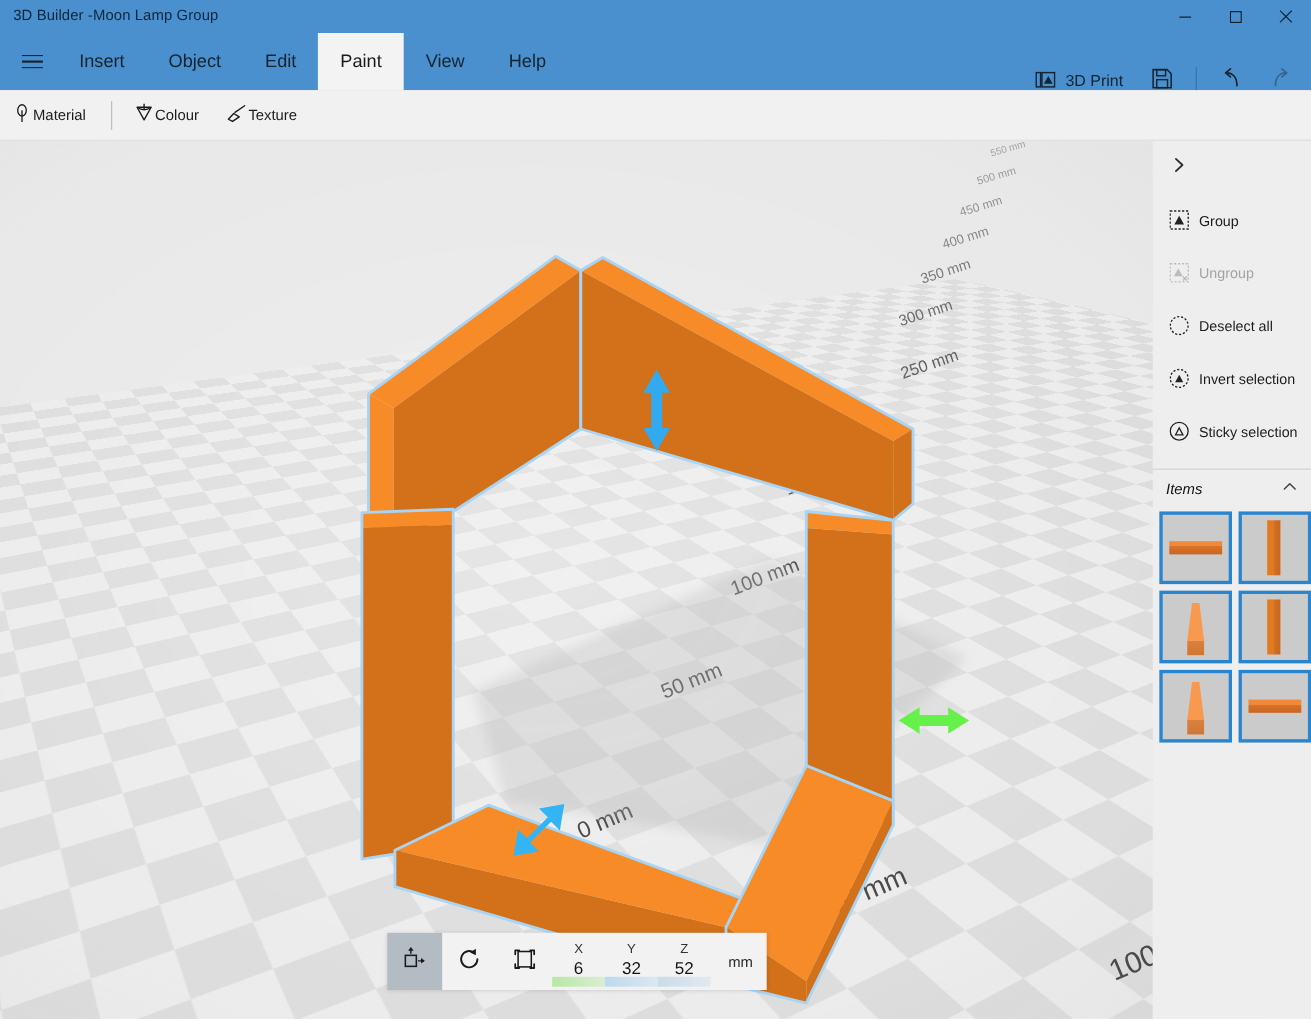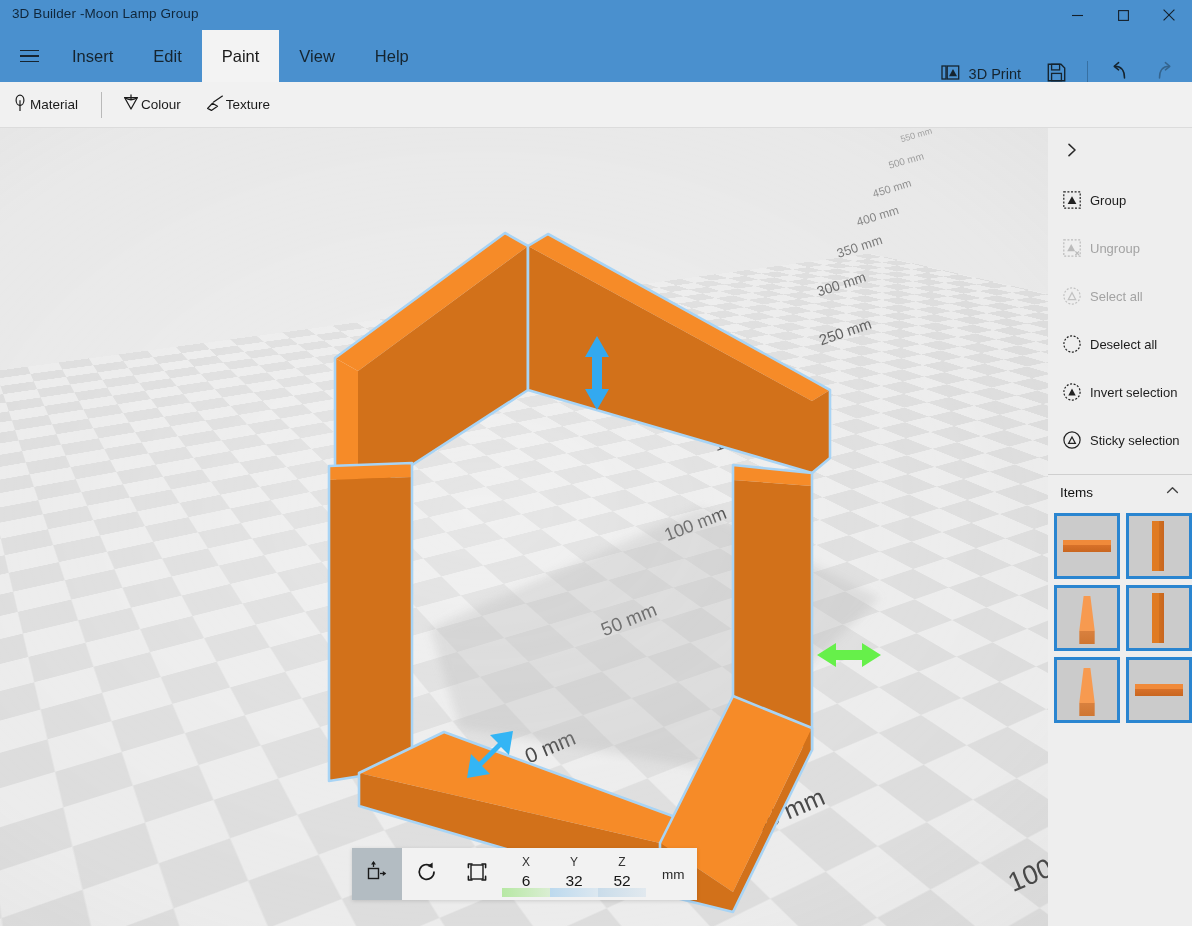--- a/index.html
+++ b/index.html
@@ -128,21 +128,21 @@
     height: 48px; display: flex; align-items: center; gap: 8px; padding-left: 14px;
     font-size: 13px; color: #1d1d1d; white-space: nowrap;
   }
   .rp-item.disabled { color: #a3a3a3; }
   .rp-item.disabled .rp-ico { opacity: .42; }
   .rp-ico { width: 20px; height: 20px; display:flex; align-items:center; justify-content:center; flex: 0 0 20px; }
 
   .rp-divider { height: 1px; background: #cfcfcf; margin: 10px 0 0 0; }
   .items-header {
     height: 34px; display: flex; align-items: center; justify-content: space-between;
-    padding: 0 12px 0 12px; font-size: 13.5px; color: #111;
+    padding: 0 12px 0 12px; font-size: 13.5px; color: #111; font-style: italic;
   }
   .items-grid {
     display: grid; grid-template-columns: 66px 66px; gap: 6px;
     padding: 4px 6px 0 6px;
   }
   .thumb {
     width: 66px; height: 66px; border: 3px solid #2a85d0; background: #cbcbcb;
     position: relative; overflow: hidden;
   }
   .thumb .shape { position: absolute; }
@@ -177,20 +177,21 @@
   <div class="menubar">
     <div class="hamburger">
       <div class="bars">
           <i></i>
           <i></i>
           <i></i>
         </div>
     </div>
     <div class="menu-items">
       <div class="menu-item">Insert</div>
+      <div class="menu-item">Object</div>
       <div class="menu-item">Edit</div>
       <div class="menu-item active">Paint</div>
       <div class="menu-item">View</div>
       <div class="menu-item">Help</div>
     </div>
 
     <div class="menu-right">
       <div class="mr-btn">
         <span>
           <svg width="19" height="19" viewBox="0 0 19 19">
@@ -417,29 +418,20 @@
       <span class="rp-ico">
         <svg width="18" height="18" viewBox="0 0 18 18">
           <rect x="0.8" y="0.8" width="16.4" height="16.4" fill="none" stroke="#777" stroke-width="1.2" stroke-dasharray="2 1.6"></rect>
           <path d="M4.2 12.2 L8.2 5 L12.2 12.2 Z" fill="#777"></path>
           <path d="M12.4 12.4 L16 16 M16 12.4 L12.4 16" stroke="#777" stroke-width="1.3"></path>
         </svg>
       </span>
       <span>Ungroup</span>
     </div>
 
-    <div class="rp-item disabled">
-      <span class="rp-ico">
-        <svg width="18" height="18" viewBox="0 0 18 18">
-          <circle cx="9" cy="9" r="8.1" fill="none" stroke="#888" stroke-width="1.2" stroke-dasharray="2 1.6"></circle>
-          <path d="M5.3 12.6 L9 5.6 L12.7 12.6 Z" fill="none" stroke="#888" stroke-width="1.2"></path>
-        </svg>
-      </span>
-      <span>Select all</span>
-    </div>
 
     <div class="rp-item">
       <span class="rp-ico">
         <svg width="18" height="18" viewBox="0 0 18 18">
           <circle cx="9" cy="9" r="8.1" fill="none" stroke="#222" stroke-width="1.2" stroke-dasharray="2 1.6"></circle>
         </svg>
       </span>
       <span>Deselect all</span>
     </div>
 

